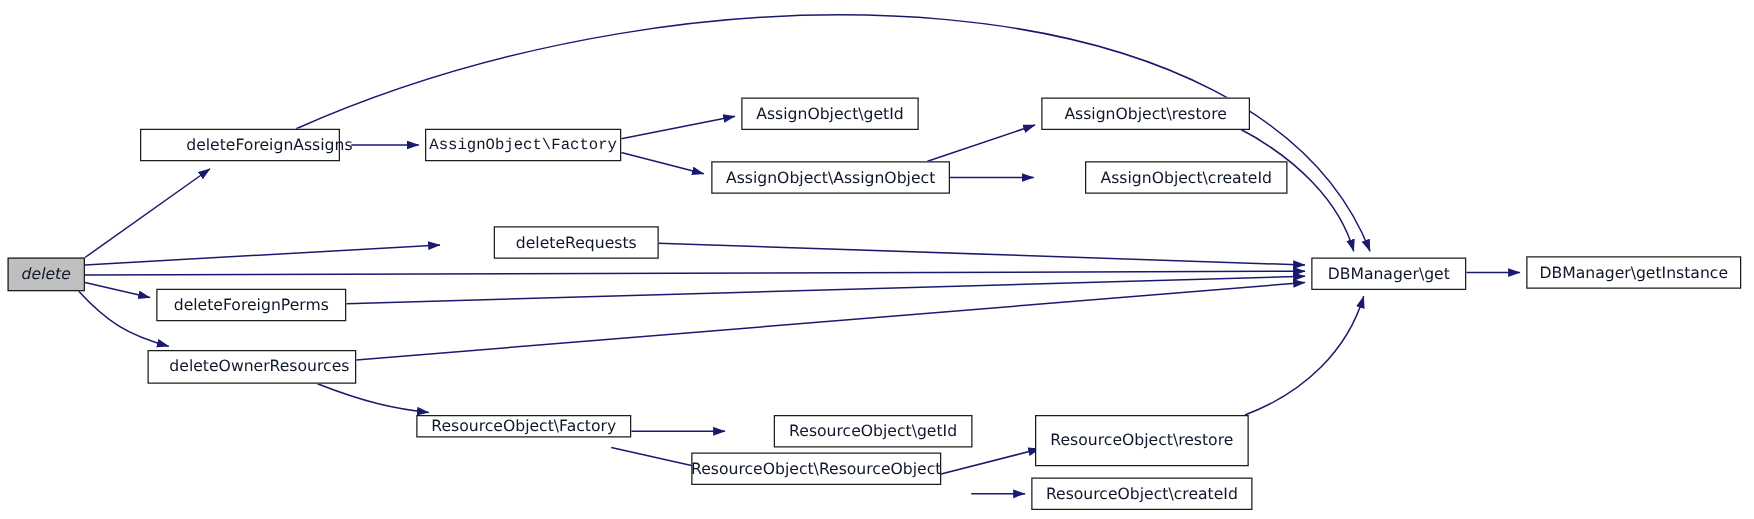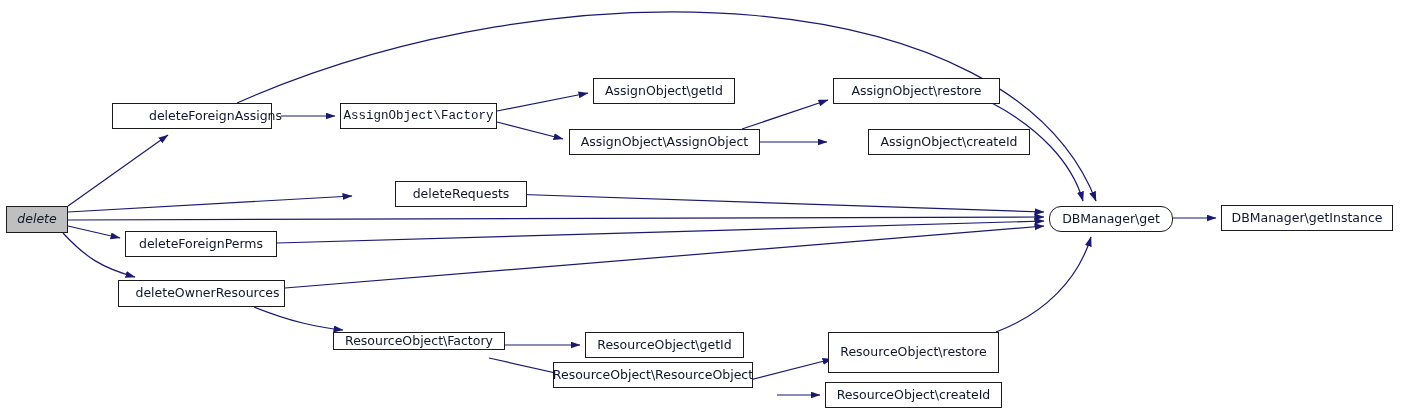--- a/index.html
+++ b/index.html
@@ -83,20 +83,20 @@
       <div class="node" style="left: 112px; top: 103px; width: 160px; height: 26px; padding-left: 47px;">deleteForeignAssigns</div>
       <div class="node" style="left: 340px; top: 103px; width: 157px; height: 26px; font-family: Liberation Mono, monospace;">AssignObject\Factory</div>
       <div class="node" style="left: 593px; top: 78px; width: 142px; height: 26px;">AssignObject\getId</div>
       <div class="node" style="left: 569px; top: 129px; width: 191px; height: 26px;">AssignObject\AssignObject</div>
       <div class="node" style="left: 833px; top: 78px; width: 167px; height: 26px;">AssignObject\restore</div>
       <div class="node" style="left: 832px; top: 129px; width: 162px; height: 26px; margin-left: 36px;">AssignObject\createId</div>
       <div class="node" style="left: 371px; top: 181px; width: 132px; height: 26px; margin-left: 24px;">deleteRequests</div>
       <div class="node" style="left: 125px; top: 231px; width: 152px; height: 26px;">deleteForeignPerms</div>
       <div class="node" style="left: 118px; top: 280px; width: 167px; height: 27px; padding-left: 12px;">deleteOwnerResources</div>
       <div class="node" style="left: 333px; top: 332px; width: 172px; height: 18px;">ResourceObject\Factory</div>
-      <div class="node" style="left: 585px; top: 332px; width: 159px; height: 26px;">ResourceObject\getId</div>
+      <div class="node" style="left: 619px; top: 332px; width: 159px; height: 26px;">ResourceObject\getId</div>
       <div class="node" style="left: 553px; top: 362px; width: 200px; height: 26px;">ResourceObject\ResourceObject</div>
       <div class="node" style="left: 828px; top: 332px; width: 171px; height: 41px;">ResourceObject\restore</div>
       <div class="node" style="left: 825px; top: 382px; width: 177px; height: 26px;">ResourceObject\createId</div>
-      <div class="node" style="left: 1049px; top: 206px; width: 124px; height: 26px; border-radius: 12px;">DBManager\get</div>
+      <div class="node" style="left: 1049px; top: 206px; width: 124px; height: 26px;">DBManager\get</div>
       <div class="node" style="left: 1221px; top: 205px; width: 172px; height: 26px; text-align: center;">DBManager\getInstance</div>
     </div>
 </div>
 
 </body></html>

